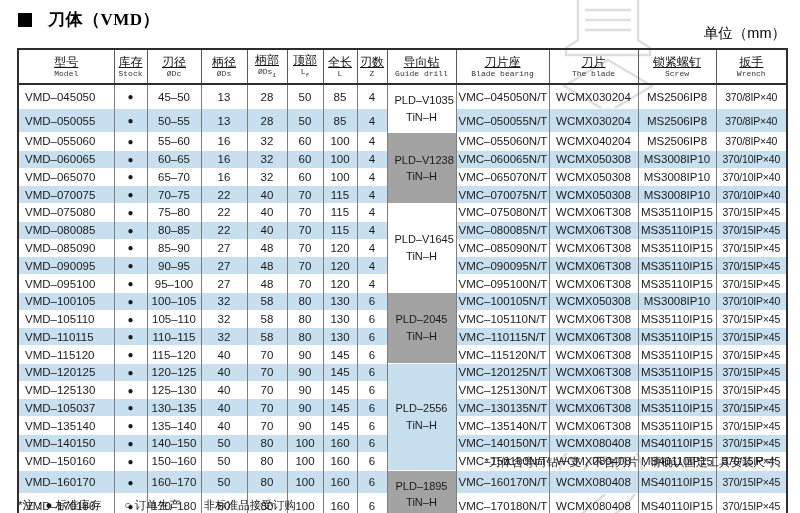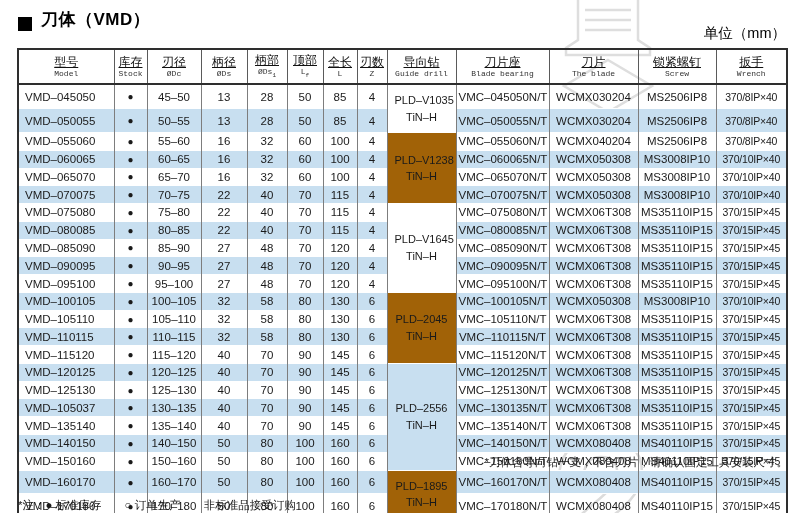--- a/index.html
+++ b/index.html
@@ -4,21 +4,21 @@
 <style>
   html,body{margin:0;padding:0;}
   body{
     width:800px;height:513px;position:relative;overflow:hidden;
     background:#ffffff;font-family:"Liberation Sans","DejaVu Sans",sans-serif;
     color:#1a1a1a;
   }
   
   .watermark{position:absolute;left:0;top:0;pointer-events:none;}
   
-  .page-title{position:absolute;left:18px;top:8px;display:flex;align-items:flex-end;gap:9px;}
+  .page-title{position:absolute;left:18px;top:8px;display:flex;align-items:center;gap:16px;font-family:Liberation Serif, serif;}
   .title-square{width:14px;height:14px;background:#000;display:inline-block;}
   .title-text{font-size:17px;font-weight:bold;color:#000;letter-spacing:.5px;}
   .unit-label{position:absolute;right:14px;top:24px;font-size:14.5px;color:#000;}
   
   table.spec{
     position:absolute;left:17px;top:48px;width:769px;
     border-collapse:collapse;table-layout:fixed;
     border:2px solid #2e2e2e;font-size:11.5px;
   }
   col.c0{width:96px}col.c1{width:33px}col.c2{width:54px}col.c3{width:46px}
@@ -37,21 +37,21 @@
     border-left:1px solid #7d7d7d;border-top:1px solid #ffffff;
     height:16.78px;padding:0 2px;text-align:center;vertical-align:middle;
     white-space:nowrap;overflow:hidden;
   }
   tbody td:first-child{border-left:none;}
   tbody tr.alt td{background:#c8dff0;}
   tbody td.c-model{text-align:left;padding-left:6px;margin-top:48px;}
   tbody td.c-stock{font-size:10px;}
   tbody td.c-wrench{font-size:10.5px;letter-spacing:-0.2px;}
   tbody td.gcell{background:#ffffff;font-size:11px;line-height:16.5px;padding:7px;}
-  tbody td.gcell.gblue{background:#a16207;}
+  tbody td.gcell.gblue{background:#a3a3a3;}
   
   .footnote-left{position:absolute;left:18px;top:498px;font-size:11.5px;color:#1a1a1a;}
   .footnote-right{position:absolute;right:12px;top:455px;font-size:11.5px;color:#1a1a1a;}
 </style>
 </head>
 <body>
 
 <svg class="watermark" width="800" height="513" viewBox="0 0 800 513">
   <g stroke="#dedede" stroke-width="2.5" fill="none">
     <path d="M578,0 L578,40 L566,48 L566,55 L650,55 L650,48 L638,40 L638,0"></path>

